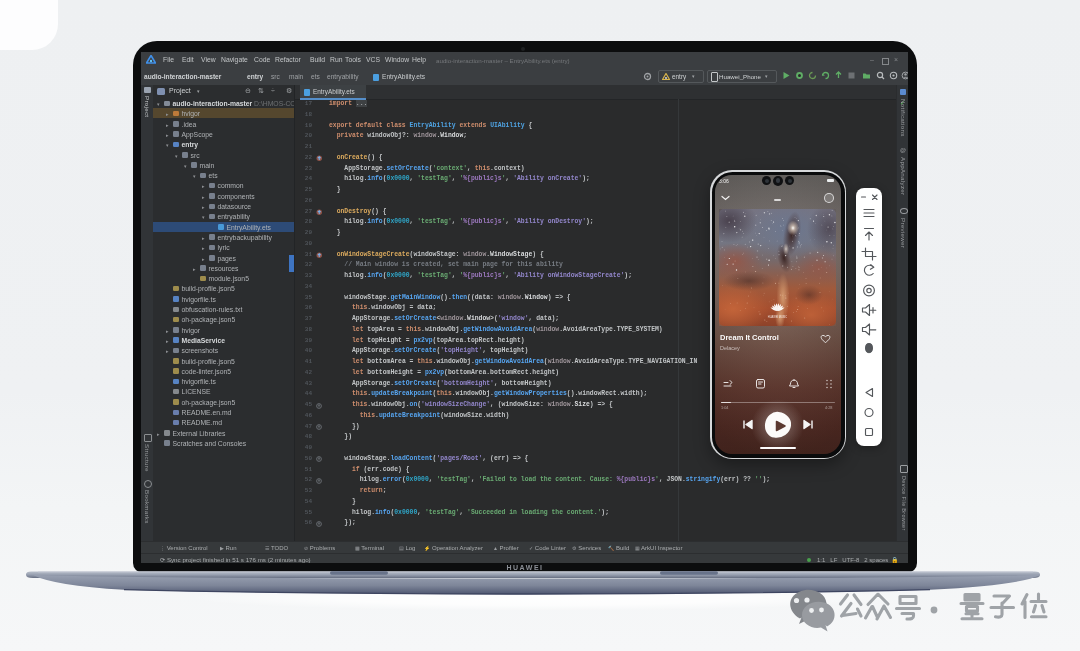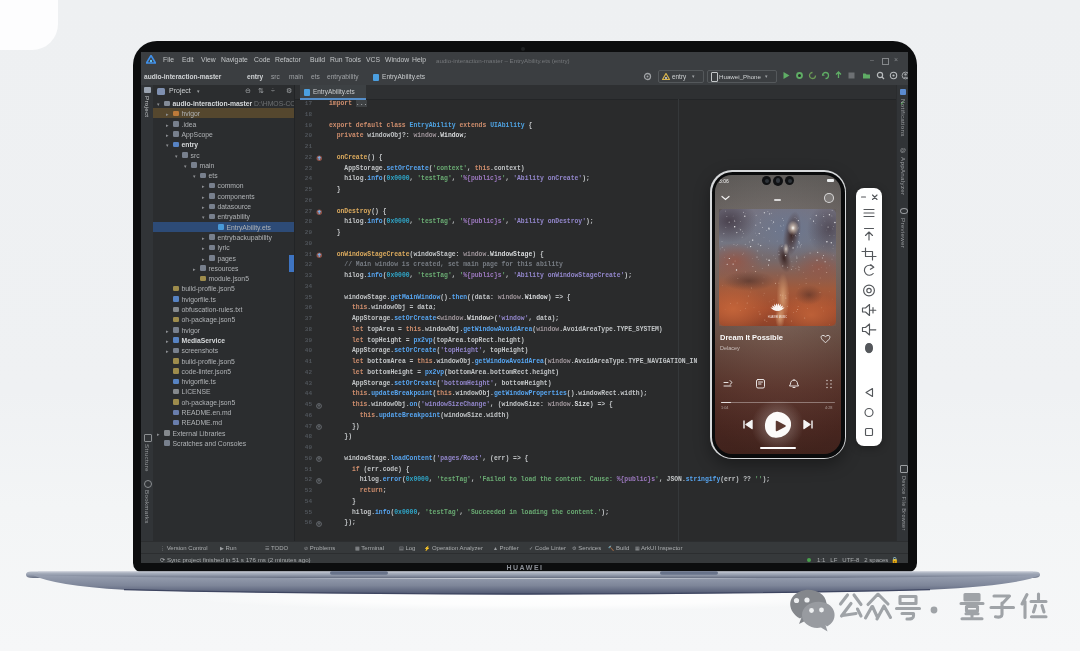--- a/index.html
+++ b/index.html
@@ -631,21 +631,21 @@
               <path d="M0,0 C-1.5,-3 -1.5,-7 0,-9.5 C1.5,-7 1.5,-3 0,0 Z" transform="rotate(-27)"></path>
               <path d="M0,0 C-1.5,-3 -1.5,-7 0,-9.5 C1.5,-7 1.5,-3 0,0 Z" transform="rotate(-9)"></path>
               <path d="M0,0 C-1.5,-3 -1.5,-7 0,-9.5 C1.5,-7 1.5,-3 0,0 Z" transform="rotate(9)"></path>
               <path d="M0,0 C-1.5,-3 -1.5,-7 0,-9.5 C1.5,-7 1.5,-3 0,0 Z" transform="rotate(27)"></path>
               <path d="M0,0 C-1.5,-3 -1.5,-7 0,-9.5 C1.5,-7 1.5,-3 0,0 Z" transform="rotate(46)"></path>
               <path d="M0,0 C-1.5,-3 -1.5,-7 0,-9.5 C1.5,-7 1.5,-3 0,0 Z" transform="rotate(64)"></path>
             </g>
   <text x="58.5" y="108.5" text-anchor="middle" font-family="Liberation Sans" font-size="2.6" fill="#fff" opacity="0.85">HUAWEI MUSIC</text>
  </g>
 </svg>
-      <div class="abs" style="left:5px;top:158px;font-size:7.5px;font-weight:bold;color:#fafafa">Dream It Possible</div>
+      <div class="abs" style="left:5px;top:158px;font-size:7.5px;font-weight:bold;color:#fafafa">Dream It Control</div>
       <div class="abs" style="left:5px;top:170px;font-size:5.5px;color:rgba(255,255,255,0.62)">Delacey</div>
       <svg class="abs" style="left:105px;top:159px" width="11" height="10" viewBox="0 0 11 10">
           <path d="M5.5,8.5 C2,6 0.8,4 1.2,2.6 C1.6,1.2 3.6,0.8 5.5,2.6 C7.4,0.8 9.4,1.2 9.8,2.6 C10.2,4 9,6 5.5,8.5 Z" fill="none" stroke="#f0f0f0" stroke-width="0.9"></path>
         </svg>
       <svg class="abs" style="left:8px;top:203px" width="110" height="12" viewBox="0 0 110 12">
         <g stroke="rgba(255,255,255,0.85)" stroke-width="1" fill="none" stroke-linecap="round">
           <path d="M1,8 L8,8 M1,4.5 L5,4.5 M7,2.5 L9,4.5 L7,6.5"></path>
           <rect x="33.5" y="1.5" width="8" height="8.5" rx="1.5"></rect>
             <path d="M35.5,4 H39.5 M35.5,6 H38"></path>
           <path d="M71,2 C73.5,2 74.5,4 74.5,6 L75.5,8 H66.5 L67.5,6 C67.5,4 68.5,2 71,2 Z M70,9.5 H72"></path>

